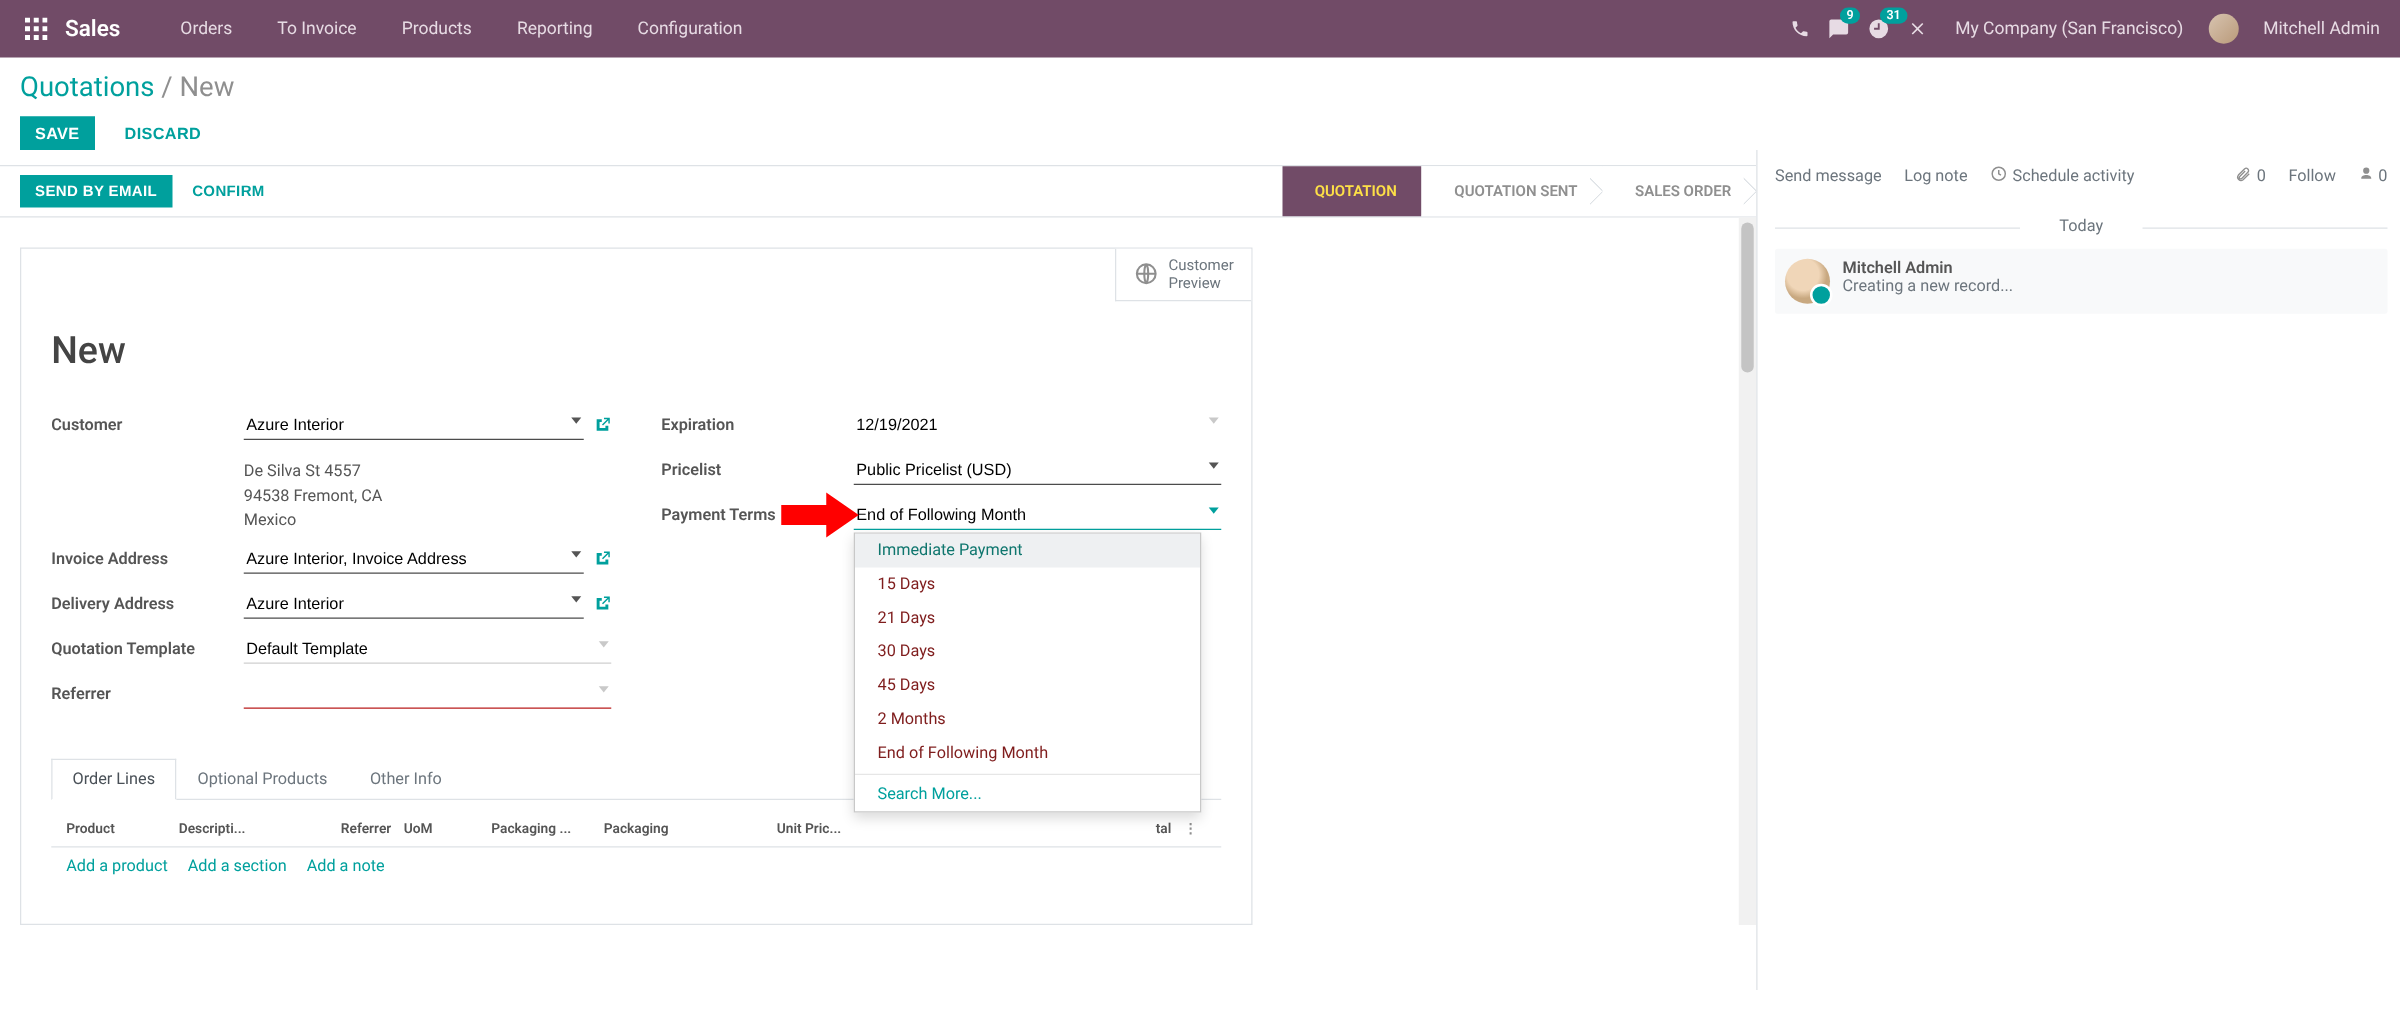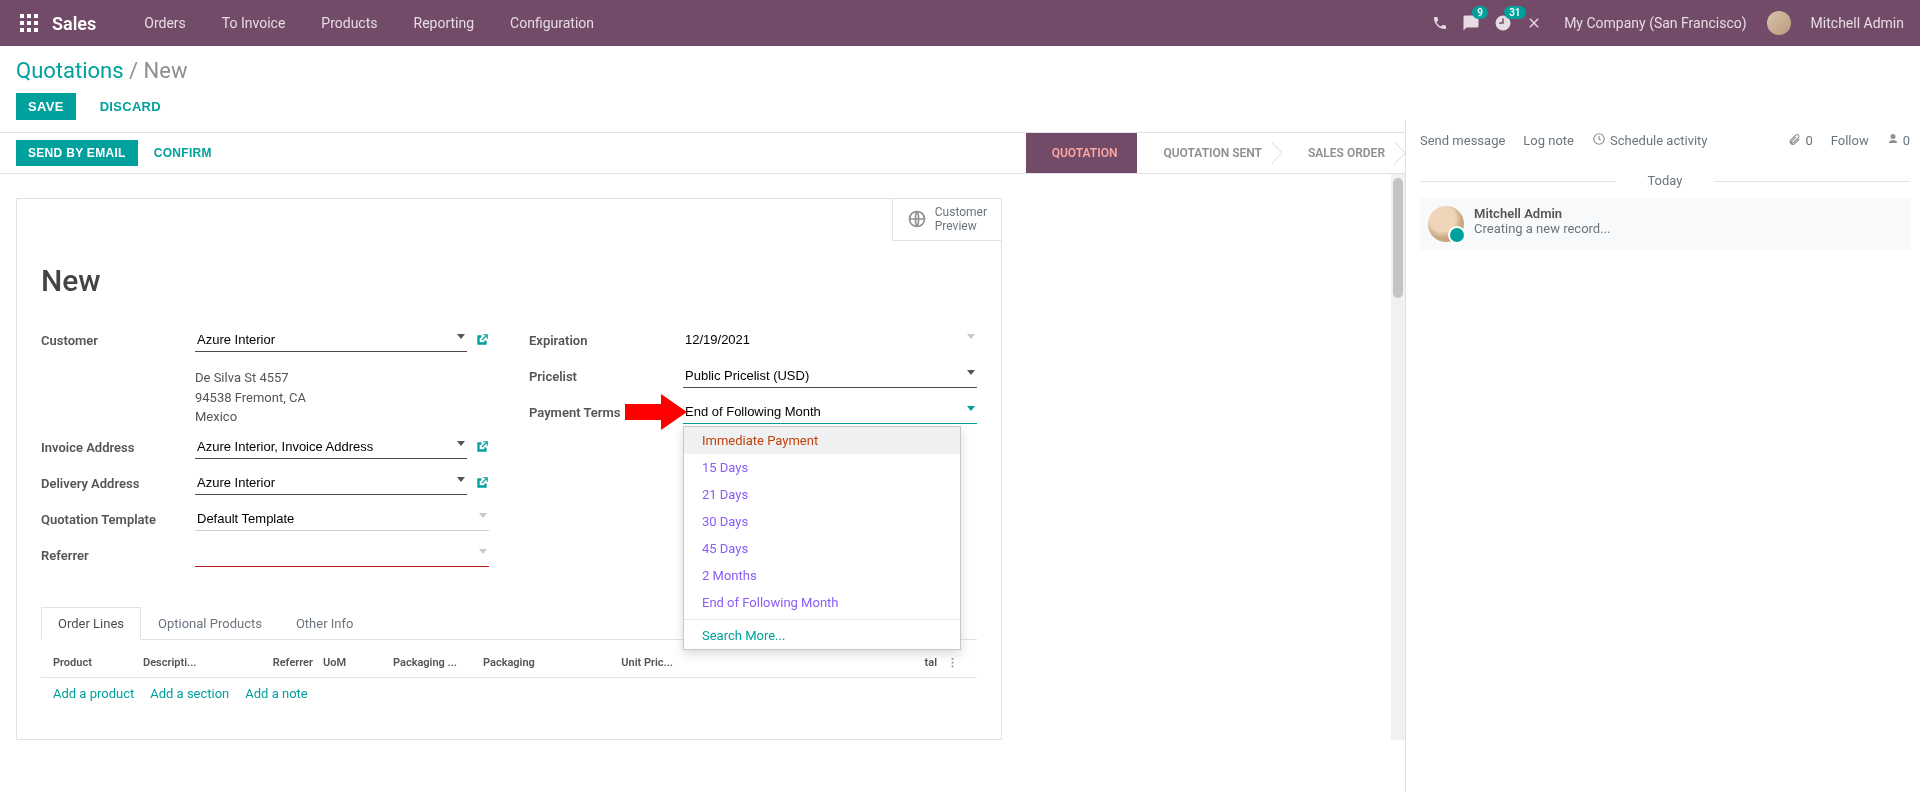--- a/index.html
+++ b/index.html
@@ -36,21 +36,21 @@
   .btn-link { background: transparent; color: #00a09d; }
 
   
   .statusbar-row { display: flex; align-items: stretch; border-top: 1px solid #dee2e6; border-bottom: 1px solid #dee2e6; margin-top: 12px; }
   .statusbar-row .left-buttons { display: flex; align-items: center; padding: 6px 0 6px 16px; gap: 4px; }
   .statusbar-row .btn-primary, .statusbar-row .btn-link { font-size: 12px; }
   .statusbar-row .spacer { flex: 1; }
   .status-steps { display: flex; align-items: stretch; height: 40px; }
   .step { position: relative; display: flex; align-items: center; padding: 0 20px 0 26px; font-size: 12px; font-weight: 600; color: #8f8f8f; background: #fff; }
   .step::after { content: ""; position: absolute; right: -10px; top: 0; bottom: 0; width: 20px; background: linear-gradient(135deg, transparent 49%, #dee2e6 50%, #dee2e6 51%, transparent 52%), linear-gradient(45deg, transparent 49%, #dee2e6 50%, #dee2e6 51%, transparent 52%); pointer-events:none; }
-  .step.active { background: #714b67; color: #fca5a5; }
+  .step.active { background: #714b67; color: #fde047; }
   .step.active::before { content:""; position:absolute; right:-13px; top:0; width:0; height:0; border-top:20px solid transparent; border-bottom:20px solid transparent; border-left:13px solid #714b67; }
   .step.active::after{ display:none; }
   .form-wrap { flex: 1; overflow: auto; padding: 0 8px 0 16px; }
   .form-sheet { background: #fff; border: 1px solid #dee2e6; margin-top: 24px; width: 986px; position: relative; padding-bottom: 30px;}
   .button-box { position: absolute; right: 0; top: 0; display: flex; }
   .stat-btn { border-left: 1px solid #dee2e6; border-bottom: 1px solid #dee2e6; padding: 6px 14px; display: flex; align-items: center; gap: 8px; color: #6c757d; background:#fff;}
   .stat-btn .globe svg{display:block;}
   .stat-btn .txt { font-size: 12px; line-height: 1.2; }
   .form-title { font-size: 30px; font-weight: 500; margin: 64px 0 30px 24px; color:#444;}
 
@@ -69,22 +69,22 @@
   .addr-lines { font-size: 13px; color:#555; margin-top:4px; line-height:1.5;}
   .val-with-link{display:flex; align-items:center;}
   .val-with-link .input-wrap{flex:1; position:relative;}
 
   
   .big-arrow { position: absolute; pointer-events: none; }
   .big-arrow svg { display:block; }
 
   
   .dd-popup { position: absolute; z-index: 50; background:#fff; border:1px solid #c8c8c8; box-shadow: 0 4px 10px rgba(0,0,0,.15); width: 278px; }
-  .dd-popup .opt { padding: 6px 18px; font-size: 13px; cursor: pointer; color:#8b5cf6;}
-  .dd-popup .opt.hover { background: #eef0f2; color:#c2410c;}
+  .dd-popup .opt { padding: 6px 18px; font-size: 13px; cursor: pointer; color:#7f1d1d;}
+  .dd-popup .opt.hover { background: #eef0f2; color:#0f766e;}
   .dd-popup .opt.search-more { color:#00a09d; border-top:1px solid #e6e6e6; margin-top:3px; padding-top:8px;}
 
   
   .notebook { margin: 28px 24px 0 24px; }
   .nb-tabs { display:flex; border-bottom:1px solid #dee2e6; }
   .nb-tab { padding: 8px 16px; border:1px solid transparent; border-bottom:none; font-size:13px; color:#6c757d; cursor:pointer;}
   .nb-tab.active { border-color:#dee2e6; border-bottom:1px solid #fff; margin-bottom:-1px; color:#495057; background:#fff;}
   .nb-content { padding: 8px 0 0 0; }
   .cols-header { display:flex; padding: 8px 12px; font-size:11px; font-weight:600; color:#555; border-bottom:1px solid #dee2e6; align-items:flex-end;}
   .cols-header > div{ padding-right:10px;}

